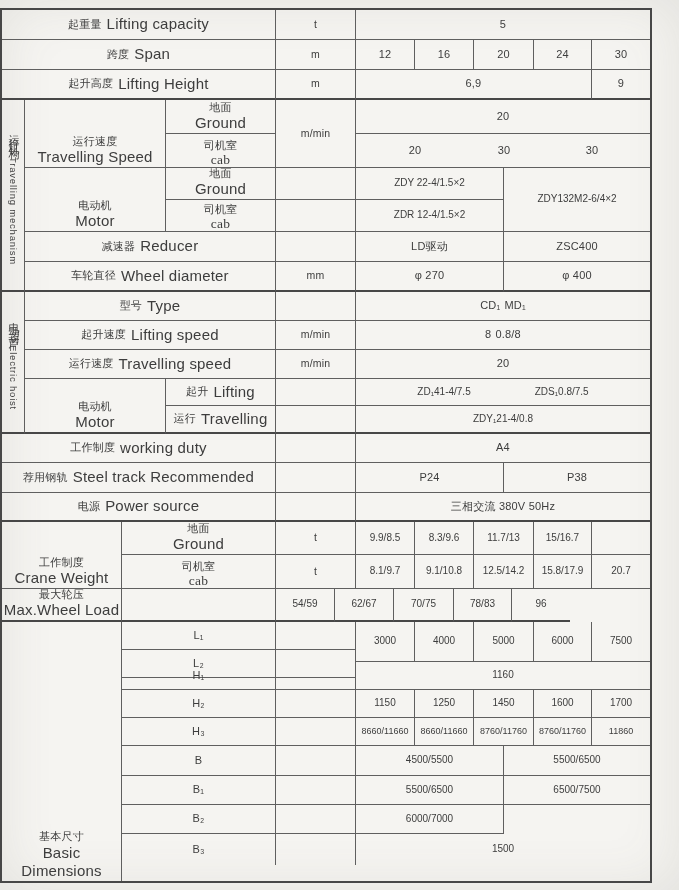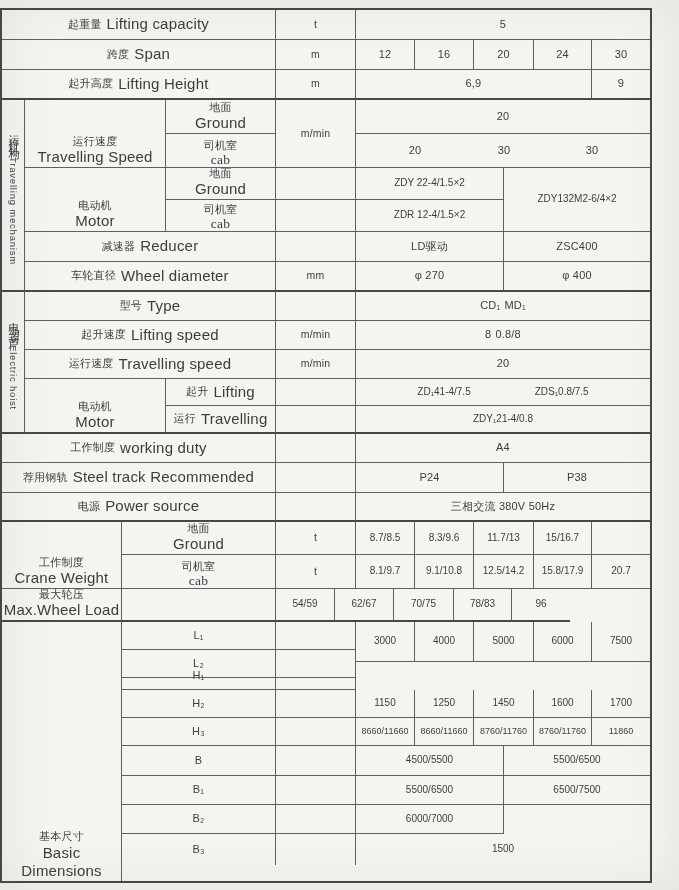--- a/index.html
+++ b/index.html
@@ -277,21 +277,21 @@
             <span>司机室</span>
             <span class="cab">cab</span>
           </div>
     </div>
     <div class="col w-u">
       <div class="c h33 u">t</div>
       <div class="c h34 u">t</div>
     </div>
     <div class="col w-d">
       <div class="row h33">
-        <div class="c w-c1 md">8.7/8.5</div>
+        <div class="c w-c1 md">9.9/8.5</div>
         <div class="c w-c2 md">8.3/9.6</div>
         <div class="c w-c3 md">11.7/13</div>
         <div class="c w-c4 md">15/16.7</div>
         <div class="c w-c5 md nr"></div>
       </div>
       <div class="row h34">
         <div class="c w-c1 md">8.1/9.7</div>
         <div class="c w-c2 md">9.1/10.8</div>
         <div class="c w-c3 md">12.5/14.2</div>
         <div class="c w-c4 md">15.8/17.9</div>
@@ -332,20 +332,21 @@
         <div class="c w-c1 md">3000</div>
         <div class="c w-c2 md">4000</div>
         <div class="c w-c3 md">5000</div>
         <div class="c w-c4 md">6000</div>
         <div class="c w-c5 md nr">7500</div>
       </div>
 
       <div class="row h28">
         <div class="c w-sub2">H₁</div>
         <div class="c w-u"></div>
+        <div class="c w-d nr md">1160</div>
       </div>
 
       <div class="row h28">
         <div class="c w-sub2">H₂</div>
         <div class="c w-u"></div>
         <div class="c w-c1 md">1150</div>
         <div class="c w-c2 md">1250</div>
         <div class="c w-c3 md">1450</div>
         <div class="c w-c4 md">1600</div>
         <div class="c w-c5 md nr">1700</div>

